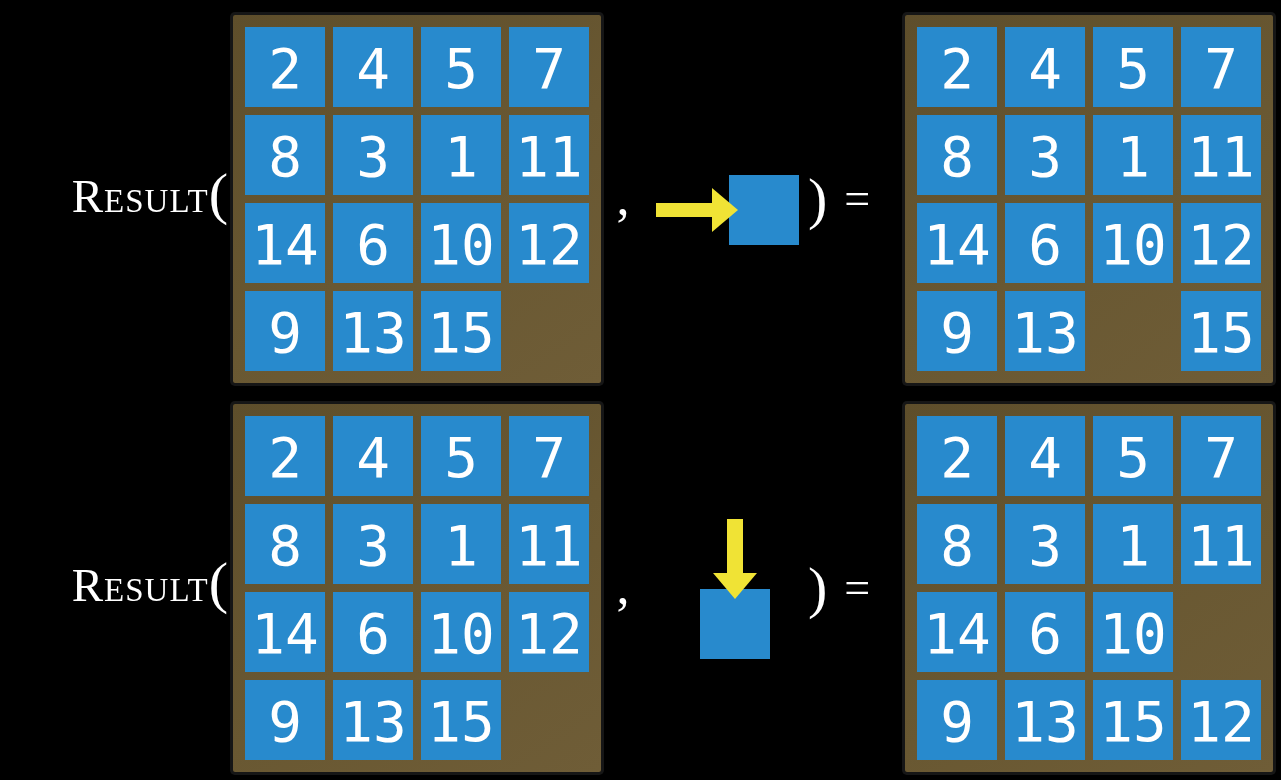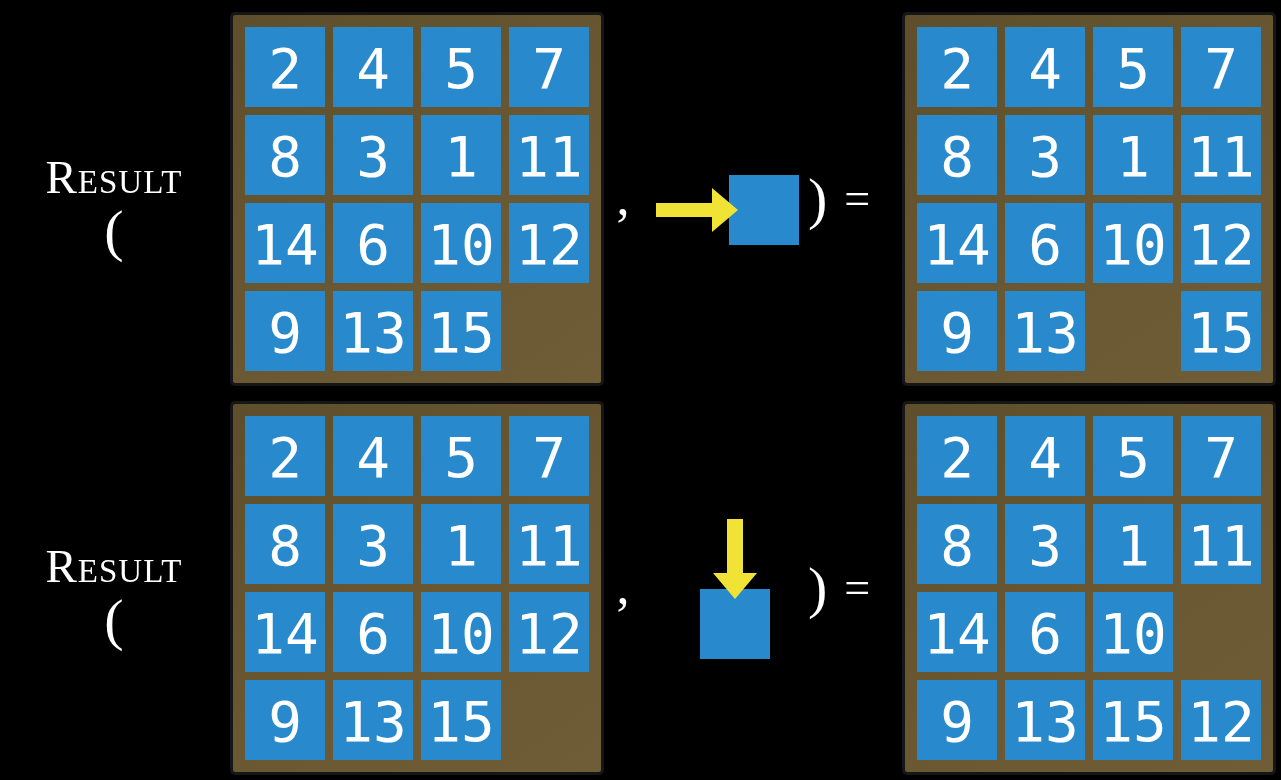--- a/index.html
+++ b/index.html
@@ -7,22 +7,22 @@
     position:relative; width:1281px; height:780px;
     background:#000; overflow:hidden;
     font-family:"Liberation Serif", serif;
   }
   .example-row { position:absolute; left:0; width:1281px; height:390px; }
   .row-0 { top:0; }
   .row-1 { top:389px; }
 
   .result-label {
     position:absolute; left:0; top:150px; width:228px; height:92px;
-    display:flex; align-items:center;
-    color:#fff; white-space:nowrap;flex-direction:column;
+    display:flex; justify-content:flex-end; align-items:center;
+    color:#fff; white-space:nowrap;
   }
   .fn-name { font-size:47px; font-variant:small-caps; letter-spacing:1px; }
   .paren { font-size:58px; font-weight:400; line-height:1; transform:translateY(-2px); }
 
   .grid-frame {
     position:absolute; top:15px; width:368px; height:368px;
     box-sizing:border-box; padding:12px;
     display:grid; grid-template-columns:repeat(4,80px);
     grid-template-rows:repeat(4,80px); gap:8px;
     background:linear-gradient(145deg,#5e4e2b 0%, #695832 55%, #6f5d37 100%);

